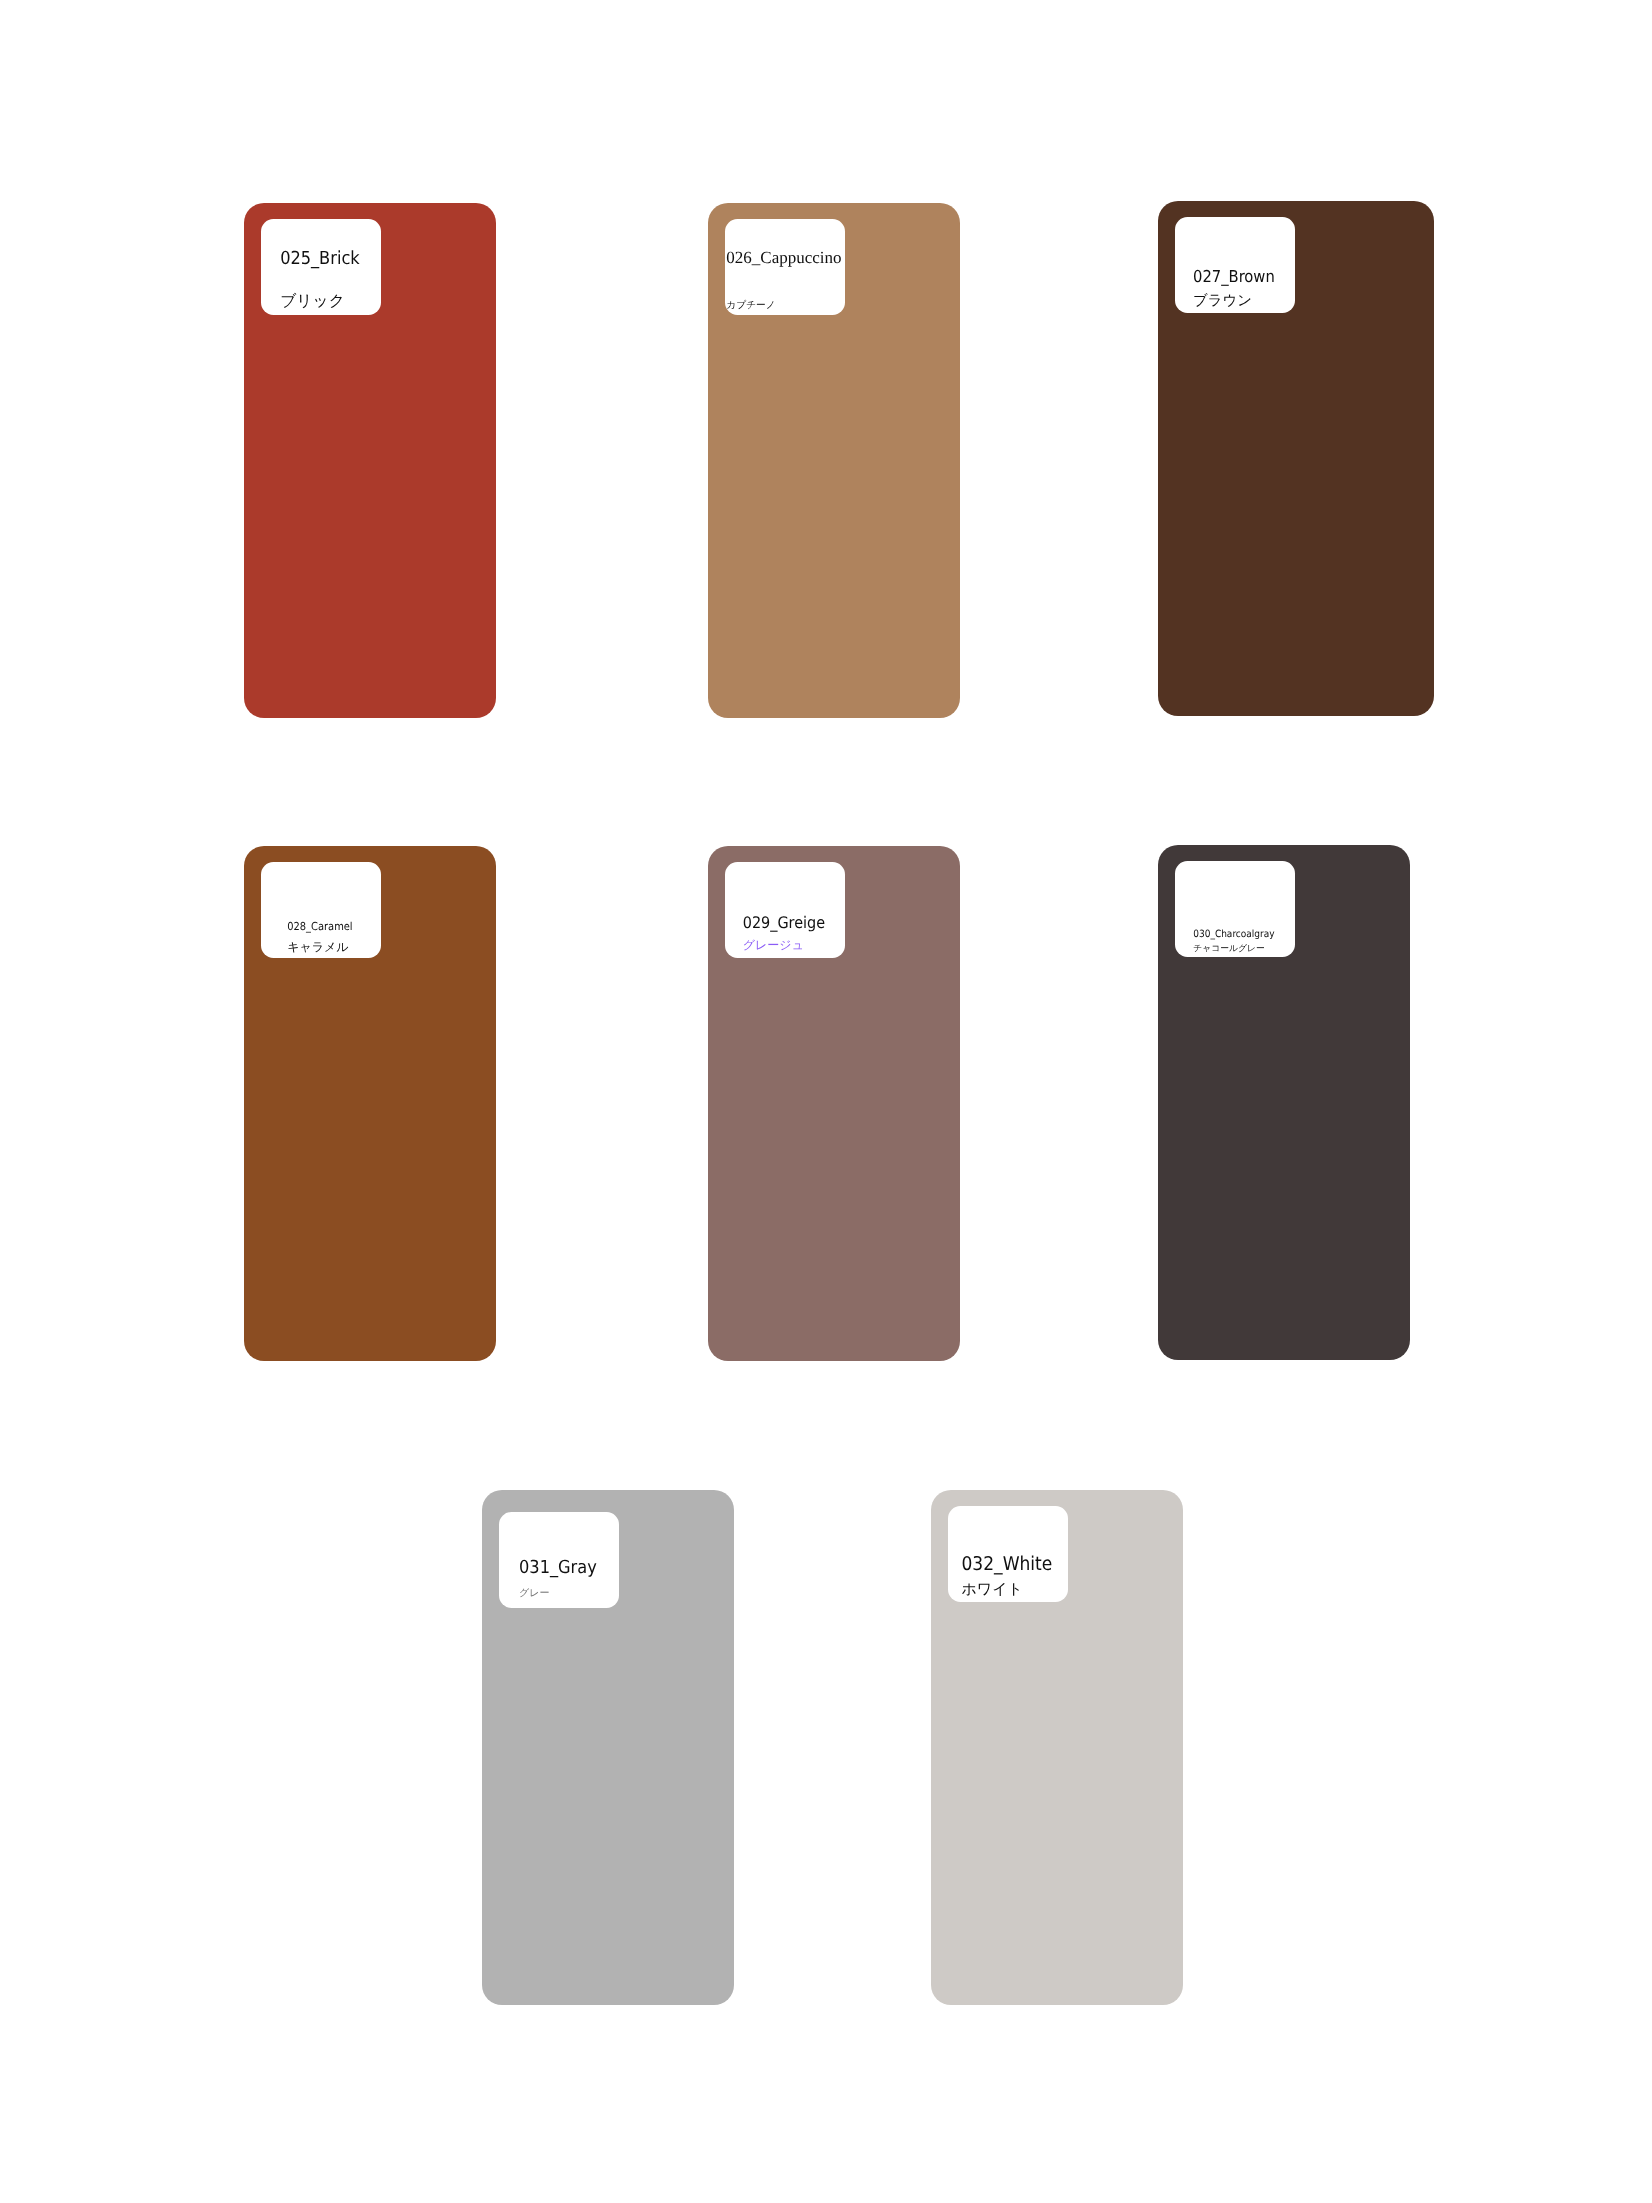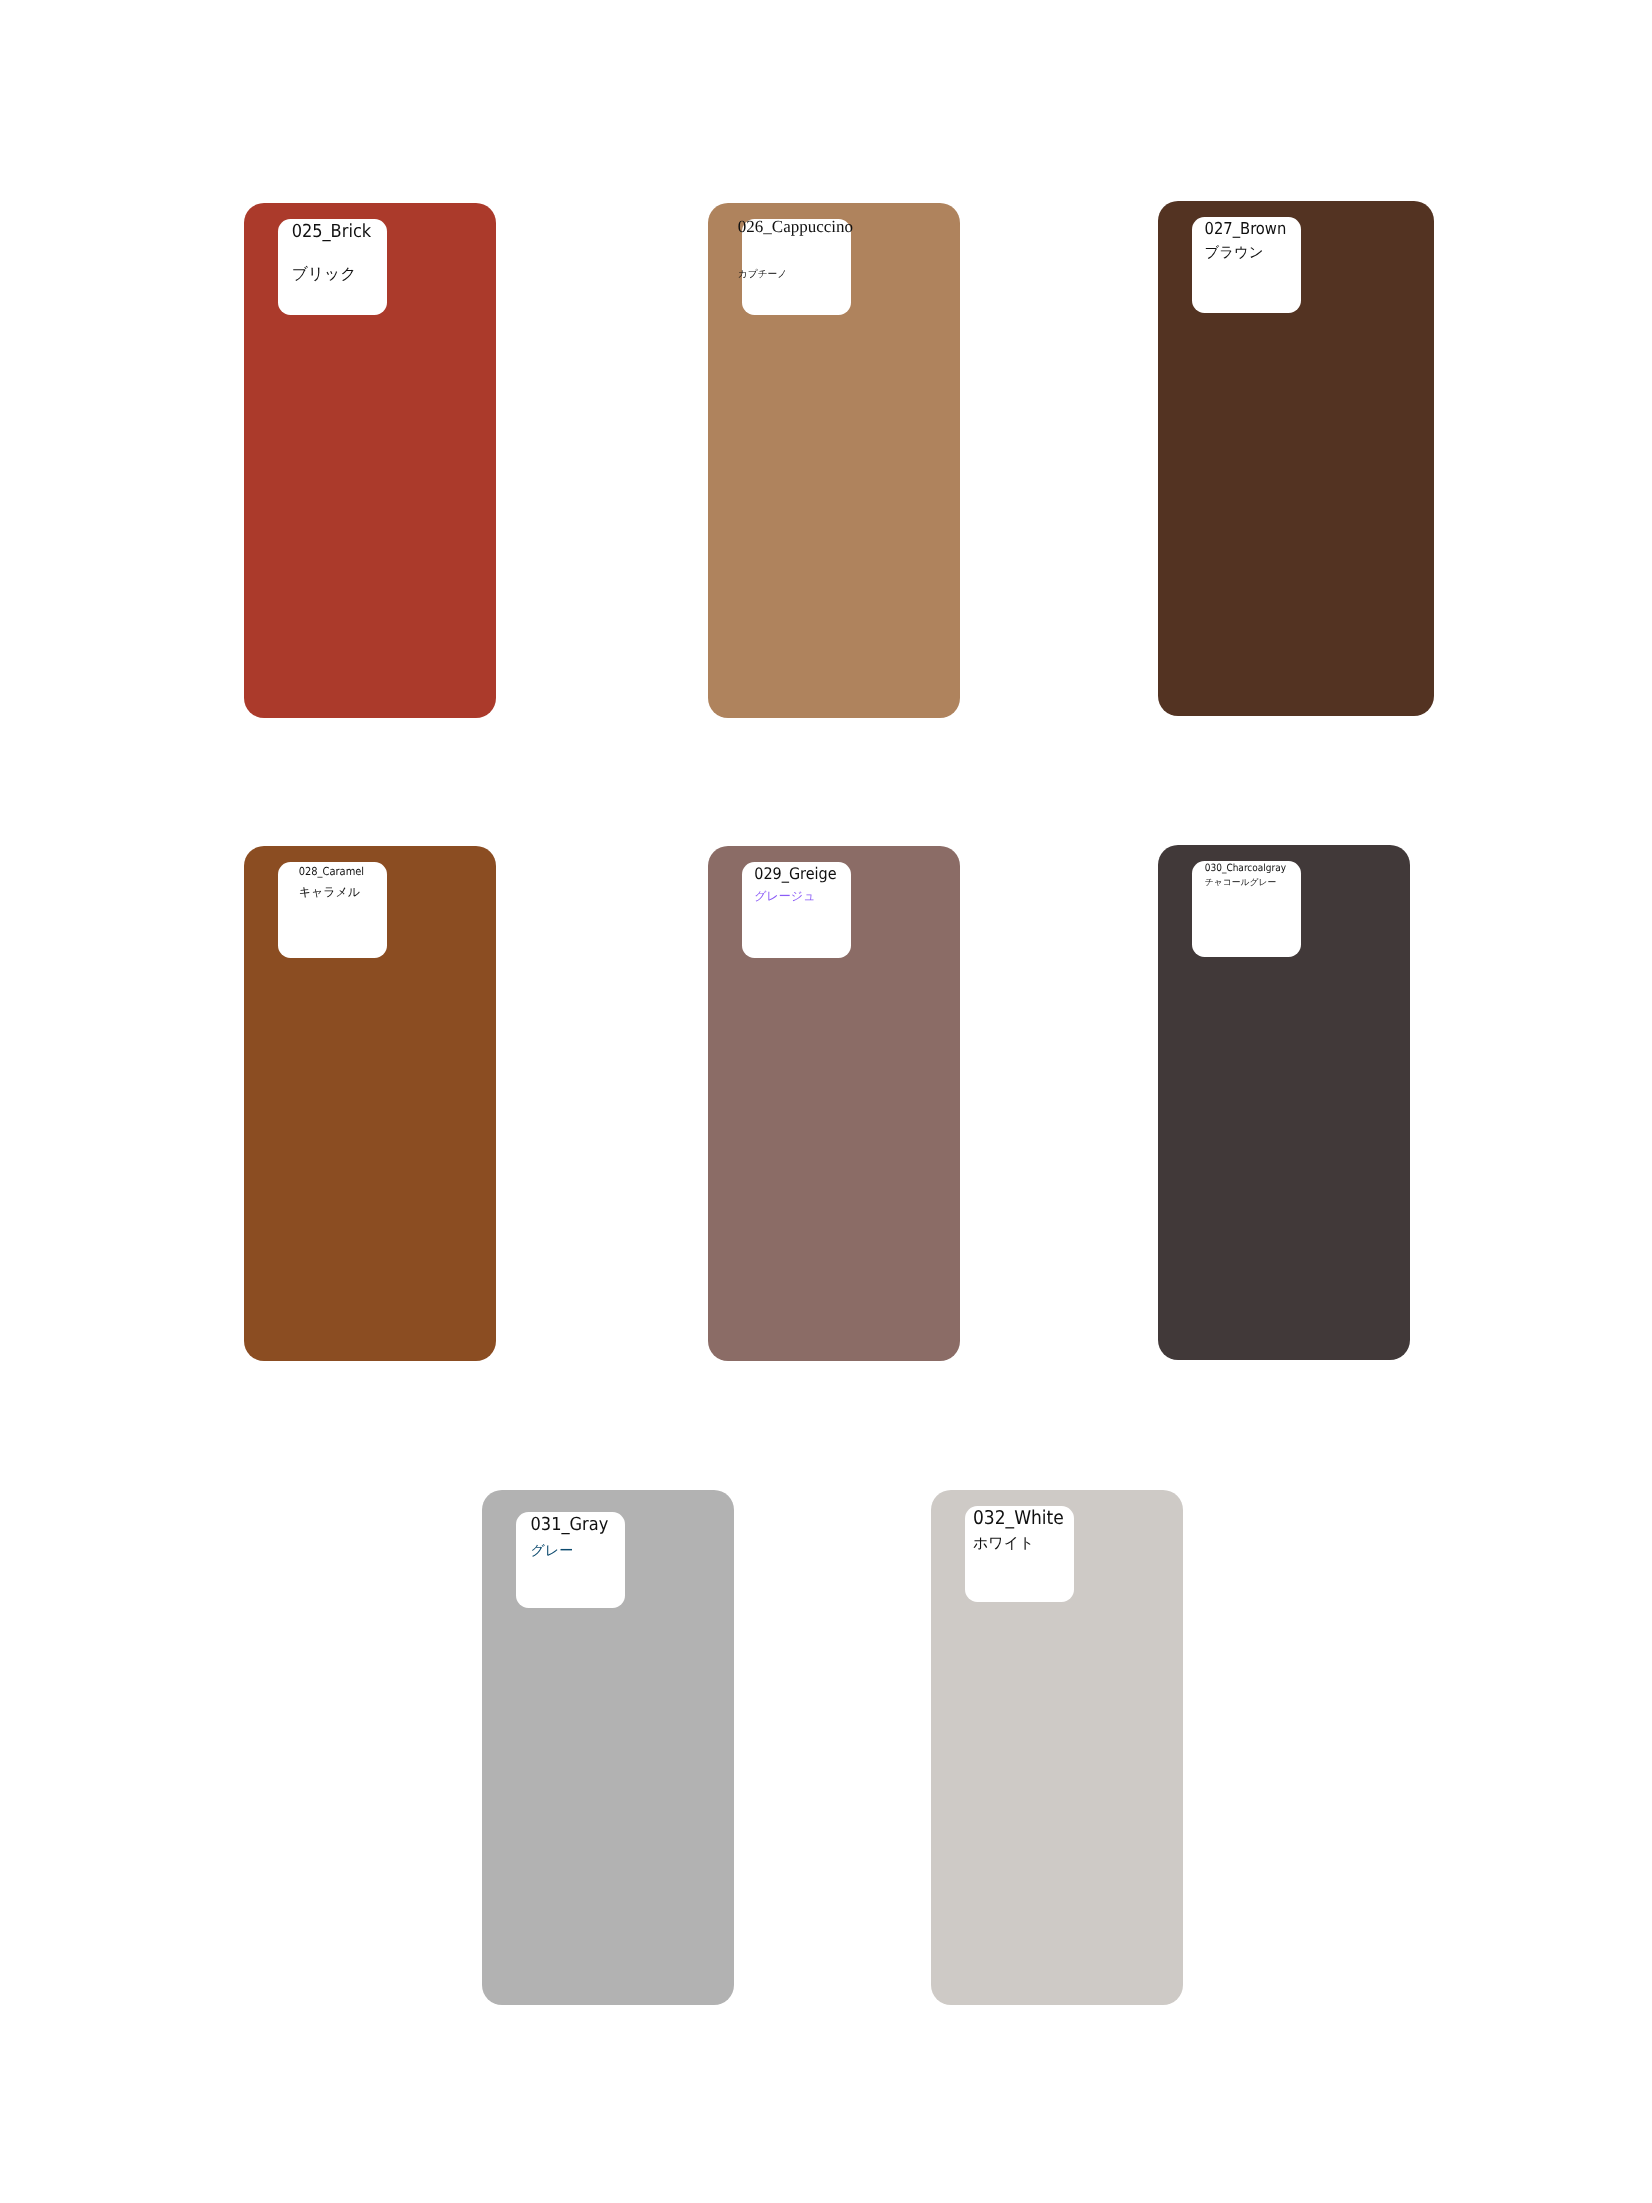--- a/index.html
+++ b/index.html
@@ -20,26 +20,26 @@
   }
   
   .r1{top:203px}  .r2{top:846px}  .r3{top:1490px}
   .c1{left:244px} .c2{left:708px} .c3{left:1158px}
   .c1b{left:482px} .c2b{left:931px}
   .nudge-up{top:201px}
   .nudge-up2{top:845px}
 
   .chip{
     position:absolute;
-    left:34px;top:15.6px;
-    width:109px;height:96px;
+    left:17px;top:15.6px;
+    width:120px;height:96px;
     background:#ffffff;
     border-radius:12.4px;
     display:flex;
-    align-items:flex-start;
+    align-items:flex-end;
     justify-content:center;
   }
   .lines{
     display:inline-block;
     text-align:left;
     white-space:nowrap;
     position:relative;
     top:0px;
     left:-1.1px;
   }
@@ -108,21 +108,21 @@
         <span class="en" style="color: rgb(16, 16, 16); font-size: 10px; line-height: 15px;">030_Charcoalgray</span>
         <span class="ja" style="color: rgb(16, 16, 16); font-size: 8.8px; line-height: 15px;">チャコールグレー</span>
       </div>
     </div>
   </div>
 
   <div class="swatch r3 c1b" style="background: rgb(178, 178, 178);">
     <div class="chip" style="background: rgb(255, 255, 255); margin-top: 6px;">
       <div class="lines">
         <span class="en" style="color: rgb(16, 16, 16); font-size: 18px; line-height: 26.5px;">031_Gray</span>
-        <span class="ja" style="color: #0c4a6e; font-size: 14px; line-height: 26.5px;">グレー</span>
+        <span class="ja" style="color: #737373; font-size: 10px; line-height: 26.5px;">グレー</span>
       </div>
     </div>
   </div>
 
   <div class="swatch r3 c2b" style="background: rgb(206, 202, 198);">
     <div class="chip" style="background: rgb(255, 255, 255);">
       <div class="lines">
         <span class="en" style="color: rgb(16, 16, 16); font-size: 19px; line-height: 25px;">032_White</span>
         <span class="ja" style="color: rgb(16, 16, 16); font-size: 15px; line-height: 25px;">ホワイト</span>
       </div>

